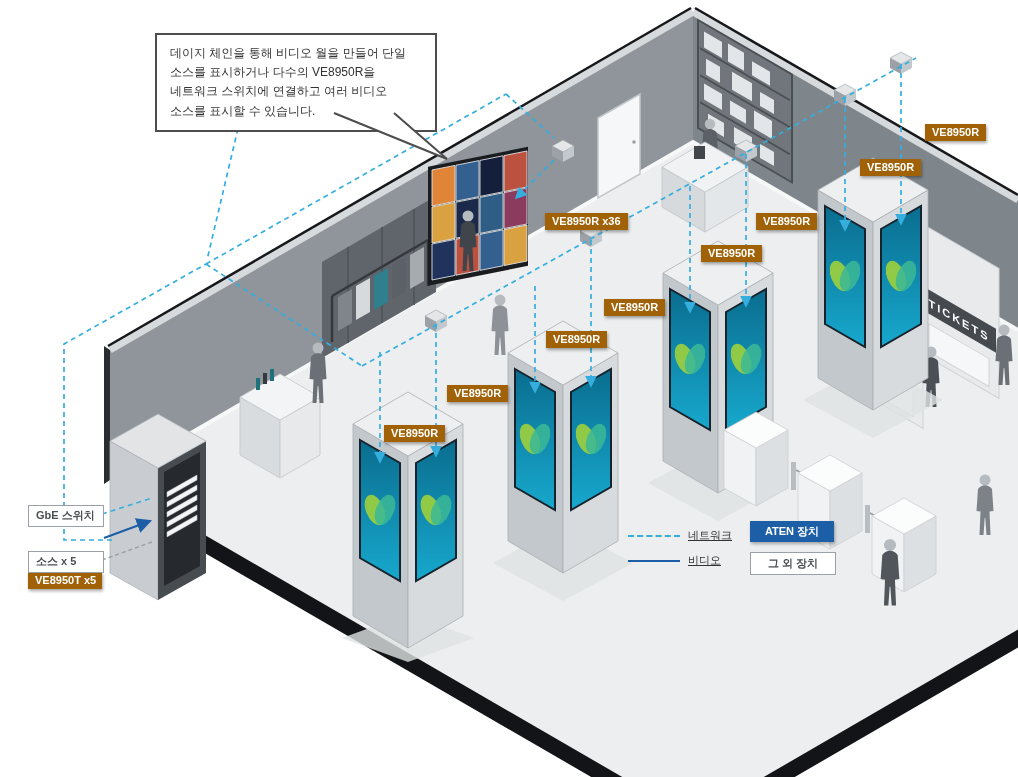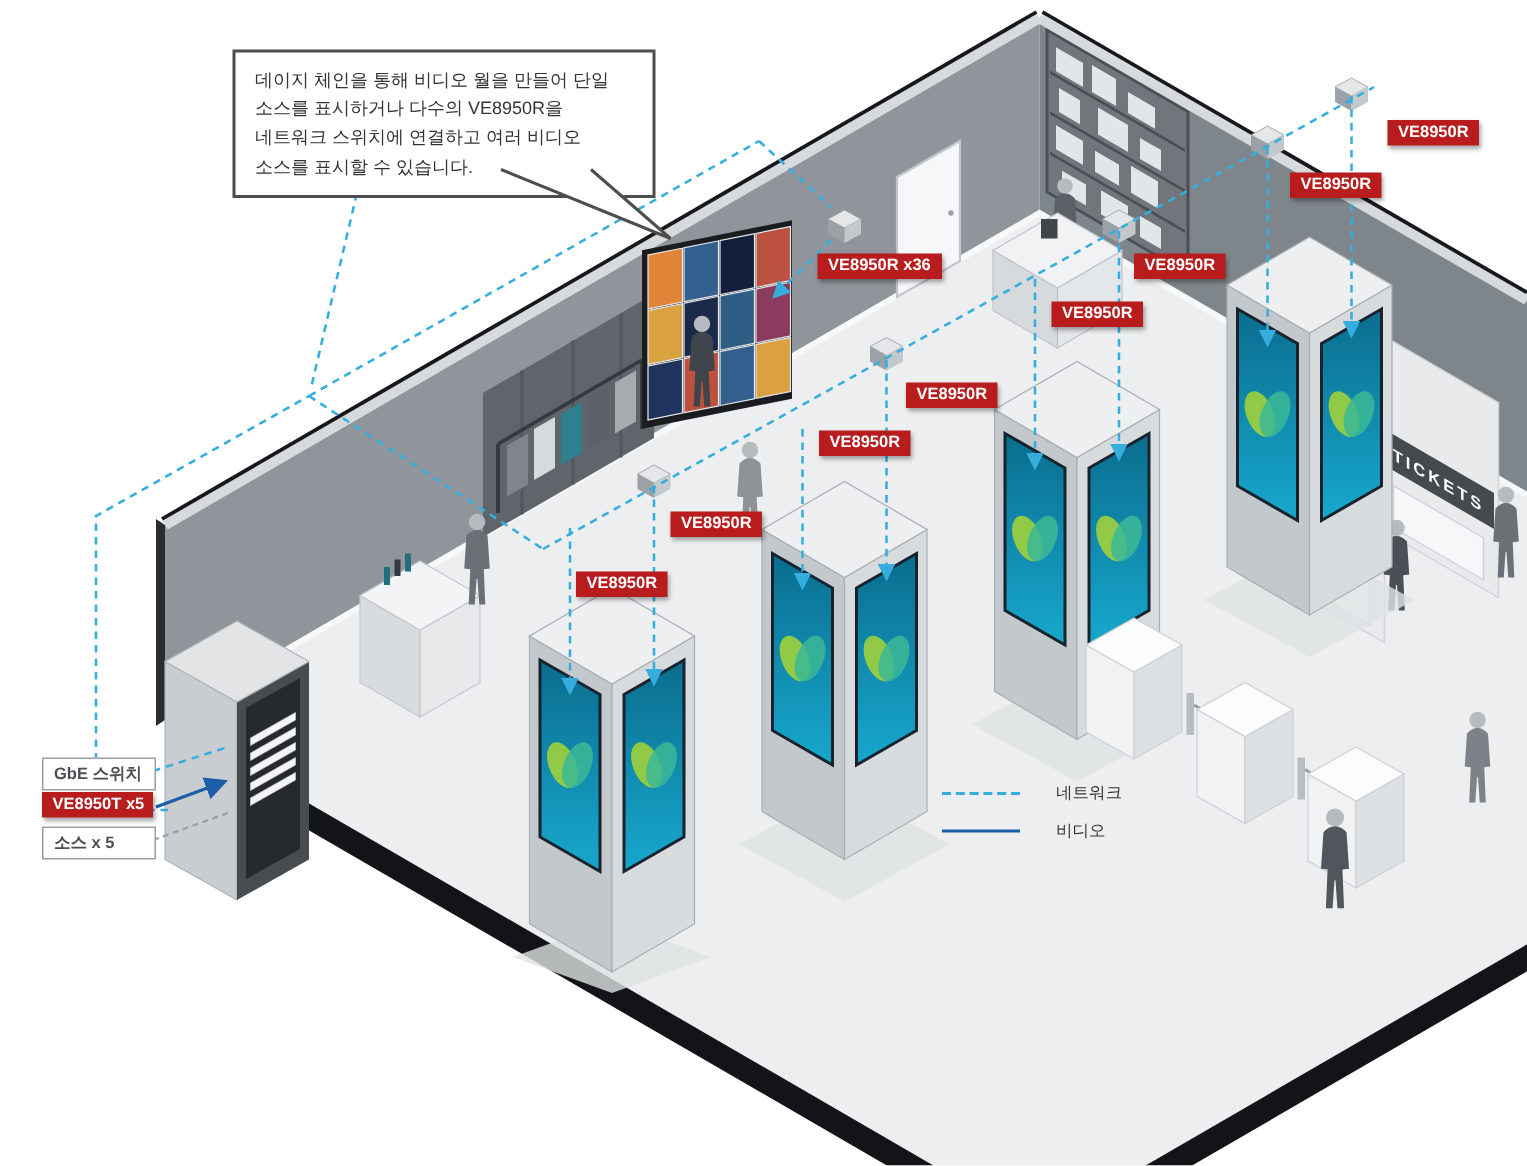--- a/index.html
+++ b/index.html
@@ -1,31 +1,31 @@
 <!DOCTYPE html>
 <html><head>
 <meta charset="utf-8">
 <style>
   html,body{margin:0;padding:0;background:#fff;}
   #stage{position:relative;width:1018px;height:777px;overflow:hidden;background:#fff;
          font-family:"Liberation Sans",sans-serif;}
   #scene{position:absolute;left:0;top:0;z-index:1;}
-  .label-blue{position:absolute;z-index:2;background:#b91c1c;color:#fff;
+  .label-blue{position:absolute;z-index:2;background:#a16207;color:#fff;
     font:bold 11px "Liberation Sans",sans-serif;padding:2px 7px 3px;white-space:nowrap;
-    box-shadow:1px 2px 3px rgba(0,0,0,.35);}
+    box-shadow:1px 2px 3px rgba(0,0,0,.35);margin-top:44px;}
   .label-white{position:absolute;z-index:2;background:#fff;border:1px solid #9aa0a5;color:#4a4f54;
     font:bold 11px "Liberation Sans",sans-serif;padding:2px 7px 3px;white-space:nowrap;}
   .callout{position:absolute;left:155px;top:33px;width:252px;z-index:2;background:#fff;
     border:2px solid #4d4d4d;padding:9px 13px;font:12px/1.6 "Liberation Sans",sans-serif;
     color:#333;word-break:keep-all;}
   .callout-tail{position:absolute;left:330px;top:111px;z-index:3;}
   .legend{position:absolute;left:628px;top:521px;width:222px;z-index:2;display:flex;gap:18px;
     font:11px "Liberation Sans",sans-serif;color:#333;}
   .legend-col{display:flex;flex-direction:column;justify-content:center;gap:10px;}
-  .legend-row{display:flex;align-items:center;gap:24px;}
+  .legend-row{display:flex;align-items:center;gap:8px;text-decoration:underline;}
   .line-dashed{display:inline-block;width:52px;border-top:2px dashed #35aede;}
   .line-solid{display:inline-block;width:52px;border-top:2px solid #1d5fa7;}
   .chip{width:84px;text-align:center;padding:3px 0;font-weight:bold;}
   .chip-blue{background:#1d5fa7;color:#fff;box-shadow:1px 2px 3px rgba(0,0,0,.3);}
   .chip-white{background:#fff;color:#4a4f54;border:1px solid #9aa0a5;}
 </style>
 </head>
 <body>
 
 <div id="stage">
@@ -322,15 +322,19 @@
   <div class="legend-col">
     <div class="legend-row">
       <span class="line-dashed"></span>
       <span>네트워크</span>
     </div>
     <div class="legend-row">
       <span class="line-solid"></span>
       <span>비디오</span>
     </div>
   </div>
+  <div class="legend-col">
+    <div class="chip chip-blue">ATEN 장치</div>
+    <div class="chip chip-white">그 외 장치</div>
+  </div>
 </div>
 
 </div>
 
 </body></html>

